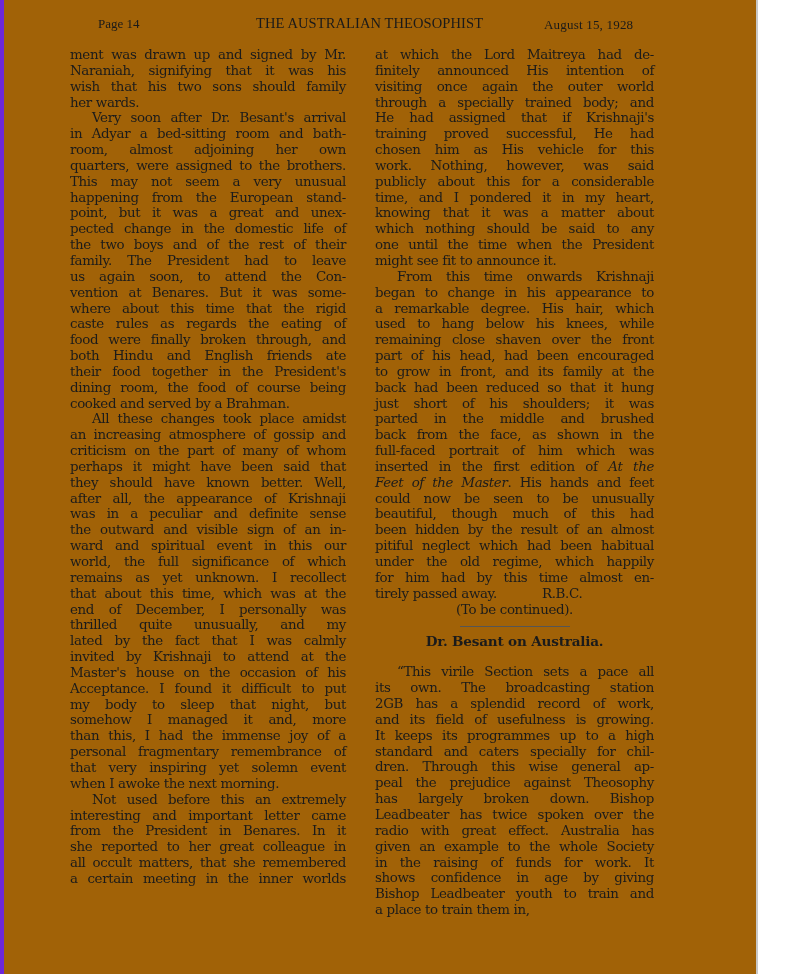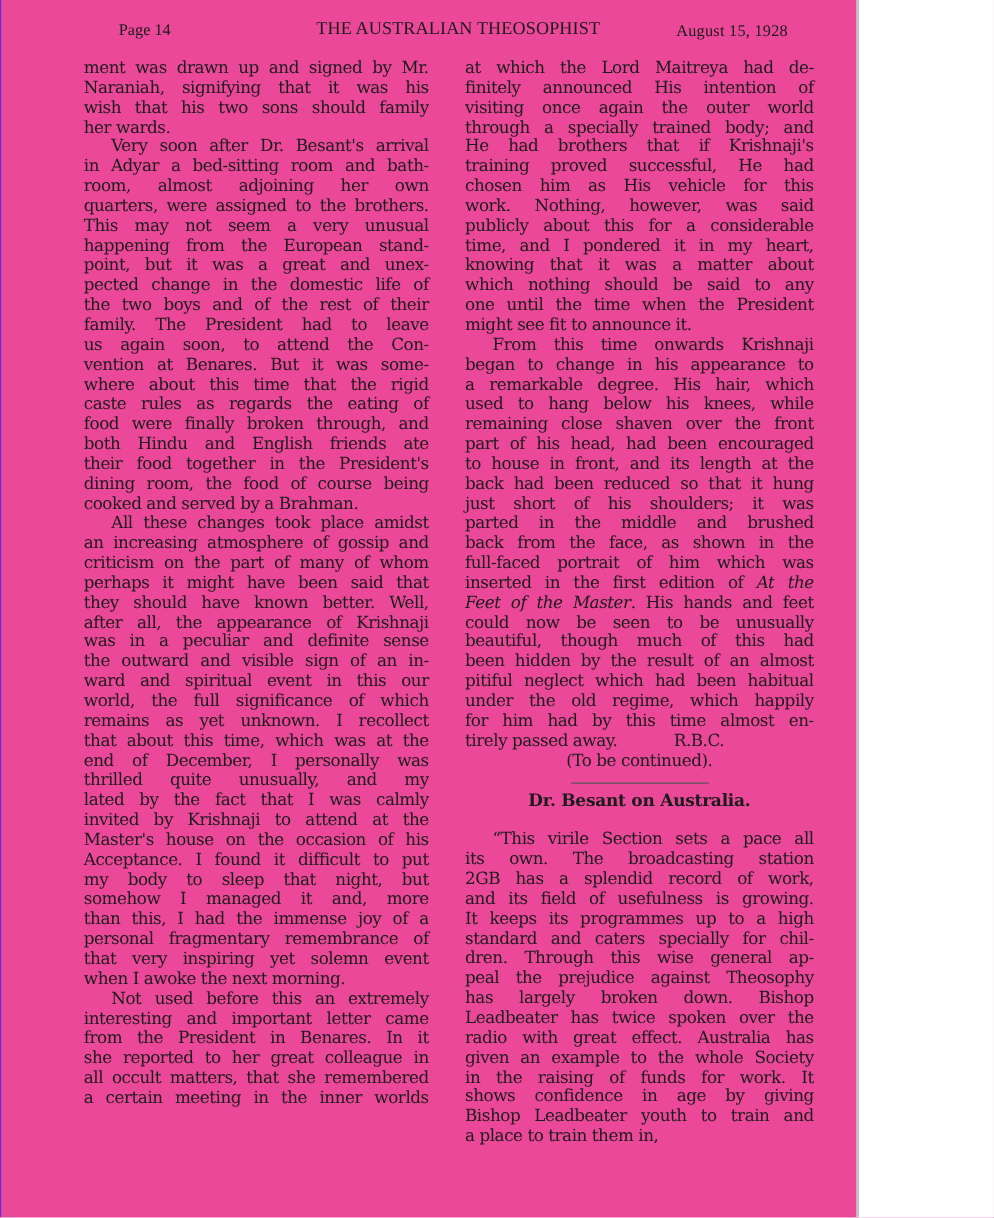--- a/index.html
+++ b/index.html
@@ -1,20 +1,20 @@
 <!DOCTYPE html>
 <html><head>
   <meta charset="utf-8">
   <style>
     html, body { margin: 0; padding: 0; background: #ffffff; }
     body { width: 795px; height: 974px; position: relative; overflow: hidden; }
     .page {
-      position: absolute; left: 0; top: 0; width: 687px; height: 974px;
-      background: #ec4899;
-      border-left: 1px solid #6d28d9;
+      position: absolute; left: 0; top: 0; width: 758px; height: 974px;
+      background: #a16207;
+      border-left: 4px solid #6d28d9;
       border-right: 2px solid #c8c8c8;
       box-sizing: border-box;
     }
     .header { position: absolute; top: 14px; left: 0; width: 795px; height: 20px;
       font-family: "Liberation Serif", "DejaVu Serif", serif; color: #1a1a1a; }
     .hdr-page { position: absolute; left: 94px; top: 2px; font-size: 13px; }
     .hdr-title { position: absolute; left: 252px; top: 1px; font-size: 14.5px; letter-spacing: 0.1px; }
     .hdr-date { position: absolute; left: 540px; top: 3px; font-size: 13px; letter-spacing: 0.2px; text-align: right; }
     .col {
       position: absolute; top: 47px;
@@ -99,37 +99,37 @@
       <span class="line">all occult matters, that she remembered</span>
       <span class="line">a certain meeting in the inner worlds</span>
     </div>
 
   <div class="col col-right">
     <div id="right-part1">
         <span class="line">at which the Lord Maitreya had de-</span>
         <span class="line">finitely announced His intention of</span>
         <span class="line">visiting once again the outer world</span>
         <span class="line">through a specially trained body; and</span>
-        <span class="line">He had brothers that if Krishnaji's</span>
+        <span class="line">He had assigned that if Krishnaji's</span>
         <span class="line">training proved successful, He had</span>
         <span class="line">chosen him as His vehicle for this</span>
         <span class="line">work. Nothing, however, was said</span>
         <span class="line">publicly about this for a considerable</span>
         <span class="line">time, and I pondered it in my heart,</span>
         <span class="line">knowing that it was a matter about</span>
         <span class="line">which nothing should be said to any</span>
         <span class="line">one until the time when the President</span>
         <span class="line last">might see fit to announce it.</span>
         <span class="line indent">From this time onwards Krishnaji</span>
         <span class="line">began to change in his appearance to</span>
         <span class="line">a remarkable degree. His hair, which</span>
         <span class="line">used to hang below his knees, while</span>
         <span class="line">remaining close shaven over the front</span>
         <span class="line">part of his head, had been encouraged</span>
-        <span class="line">to house in front, and its length at the</span>
+        <span class="line">to grow in front, and its family at the</span>
         <span class="line">back had been reduced so that it hung</span>
         <span class="line">just short of his shoulders; it was</span>
         <span class="line">parted in the middle and brushed</span>
         <span class="line">back from the face, as shown in the</span>
         <span class="line">full-faced portrait of him which was</span>
       </div>
     <span class="line"><span>inserted in the first edition of </span><em>At the</em></span>
     <span class="line"><em>Feet of the Master</em><span>. His hands and feet</span></span>
     <div id="right-part2">
         <span class="line">could now be seen to be unusually</span>

